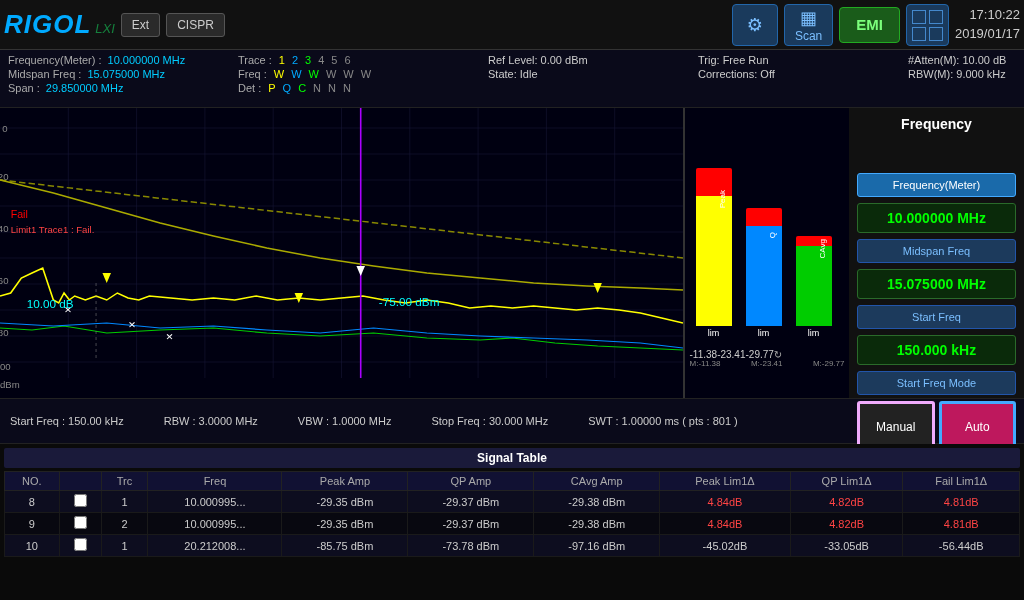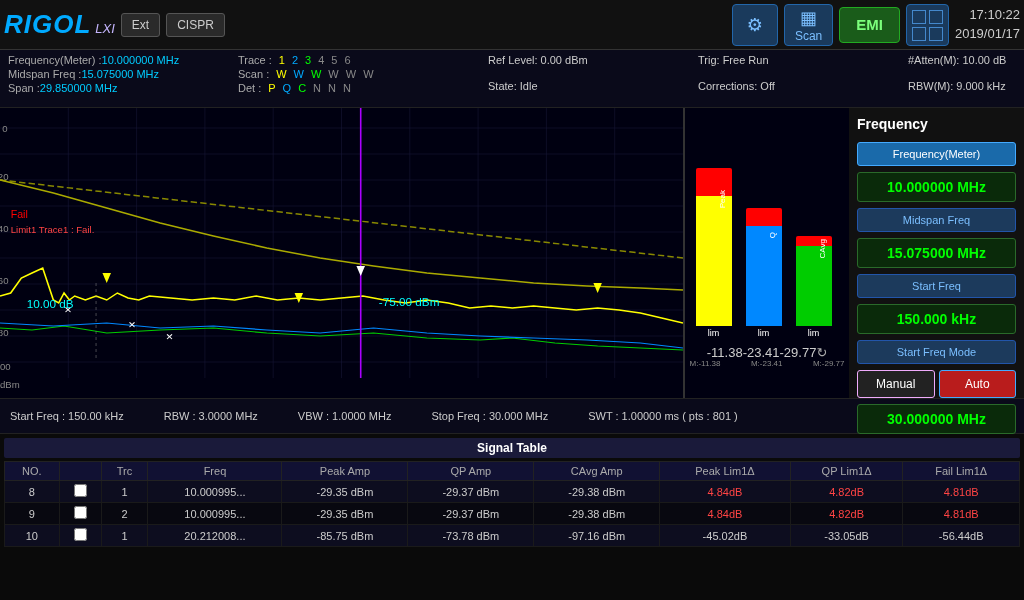--- a/index.html
+++ b/index.html
@@ -29,21 +29,21 @@
       gap: 4px;
     }
     #logo-rigol {
       color: #00aaff;
       font-size: 26px;
       font-weight: bold;
       font-style: italic;
       letter-spacing: 1px;
     }
     #logo-lxi {
-      color: #c4b5fd;
+      color: #15803d;
       font-size: 13px;
       font-style: italic;
       margin-top: 8px;
     }
     .header-btn {
       background: #2a2a2a;
       border: 1px solid #555;
       color: #ccc;
       padding: 4px 10px;
       border-radius: 3px;
@@ -121,39 +121,40 @@
       gap: 10px;
     }
     .info-left {
       display: flex;
       flex-direction: column;
       gap: 2px;
       min-width: 220px;
     }
     .info-row {
       display: flex;
+      gap: 6px;
       align-items: center;
     }
     .info-label { color: #aaa; font-size: 11px; }
     .info-value { color: #00ccff; font-size: 11px; }
     .info-center {
       display: flex;
       flex-direction: column;
       gap: 2px;
       min-width: 240px;
     }
     .trace-row { display: flex; align-items: center; gap: 7px; font-size: 11px; }
     .t1 { color: #ffff00; }
     .t2 { color: #00aaff; }
     .t3 { color: #00ff00; }
     .t4,.t5,.t6 { color: #888; }
     .info-right-panel {
       display: flex;
       flex-direction: column;
-      gap: 14px;
+      gap: 2px;
       font-size: 11px;
       color: #ccc;
       min-width: 200px;
     }
 
     
     #main-area {
       display: flex;
       height: 290px;
     }
@@ -190,64 +191,66 @@
       background: #111;
       display: flex;
       flex-direction: column;
       padding: 8px;
       gap: 6px;
     }
     .sidebar-title {
       color: #fff;
       font-size: 14px;
       font-weight: bold;
+      text-align: center;
       margin-bottom: 4px;
     }
     .sidebar-btn {
       background: #1c3a5c;
       border: 1px solid #2255aa;
       color: #7bbfff;
       padding: 5px 8px;
       border-radius: 3px;
       font-size: 11px;
       text-align: center;
       cursor: pointer;
     }
     .sidebar-btn.active {
       background: #1a6aaa;
       border-color: #44aaff;
       color: #fff;
+      margin-top: 31px;
     }
     .sidebar-value-btn {
       background: #0a2a0a;
       border: 1px solid #2a6a2a;
       color: #00ff00;
       padding: 6px 8px;
       border-radius: 3px;
       font-size: 14px;
       font-weight: bold;
       text-align: center;
       cursor: pointer;
     }
     .sidebar-row {
       display: flex;
       gap: 4px;
     }
     .sidebar-half {
       flex: 1;
       background: #222;
-      border: 1px solid #f0abfc;
-      padding: 6px;
+      border: 3px solid #f0abfc;
+      padding: 16px;
       border-radius: 3px;
       text-align: center;
       font-size: 12px;
       cursor: pointer;
     }
     .sidebar-half.active-mode {
-      background: #b91c1c;
+      background: #be185d;
       color: #fff;
       border-color: #44aaff;
     }
     .sidebar-nav-row {
       display: flex;
       align-items: center;
       justify-content: space-between;
       margin-top: 4px;
     }
     .nav-arrow {
@@ -264,21 +267,21 @@
       font-size: 14px;
     }
     .nav-page {
       font-size: 14px;
       color: #fff;
     }
 
     
     #bottom-info {
       background: #0a0a1a;
-      height: 36px;
+      height: 46px;
       display: flex;
       align-items: center;
       padding: 0 10px;
       border-top: 1px solid #222;
       border-bottom: 1px solid #222;
       gap: 40px;
       font-size: 11px;
       color: #ccc;
     }
 
@@ -385,21 +388,21 @@
     <div class="trace-row">
       <span class="info-label">Trace :</span>
       <span class="t1">1</span>
       <span class="t2">2</span>
       <span class="t3">3</span>
       <span class="t4">4</span>
       <span class="t5">5</span>
       <span class="t6">6</span>
     </div>
     <div class="trace-row">
-      <span class="info-label">Scan :</span>
+      <span class="info-label">Freq :</span>
       <span class="t1">W</span>
       <span class="t2">W</span>
       <span class="t3">W</span>
       <span class="t4">W</span>
       <span class="t5">W</span>
       <span class="t6">W</span>
     </div>
     <div class="trace-row">
       <span class="info-label">Det :</span>
       <span class="t1">P</span>
@@ -512,21 +515,21 @@
       <div style="position:absolute; bottom:30px; left:105px; width:38px; display:flex; flex-direction:column; align-items:center;">
         <div style="background:#ff0000; width:36px; height:10px; border-radius:2px 2px 0 0;"></div>
         <div style="background:#00cc00; width:36px; height:80px;"></div>
         <div style="font-size:9px; color:#fff; margin-top:2px;">lim</div>
       </div>
 
       <div style="position:absolute; left:28px; bottom:160px; font-size:8px; color:#fff; writing-mode:vertical-lr; transform:rotate(180deg);">Peak</div>
       <div style="position:absolute; left:78px; bottom:130px; font-size:8px; color:#fff; writing-mode:vertical-lr; transform:rotate(180deg);">Q</div>
       <div style="position:absolute; left:128px; bottom:110px; font-size:8px; color:#fff; writing-mode:vertical-lr; transform:rotate(180deg);">CAvg</div>
 
-      <div style="position:absolute; bottom:8px; width:155px; display:flex; justify-content:center; font-size:13px; color:#ccc;">
+      <div style="position:absolute; bottom:8px; width:155px; display:flex; justify-content:flex-start; font-size:10px; color:#ccc;">
         <span>-11.38</span>
         <span>-23.41</span>
         <span>-29.77</span>
         <span style="color:#aaa; cursor:pointer;">↻</span>
       </div>
       <div style="position:absolute; bottom:0px; width:155px; display:flex; justify-content:space-between; font-size:8px; color:#888;">
         <span>M:-11.38</span>
         <span>M:-23.41</span>
         <span>M:-29.77</span>
       </div>

